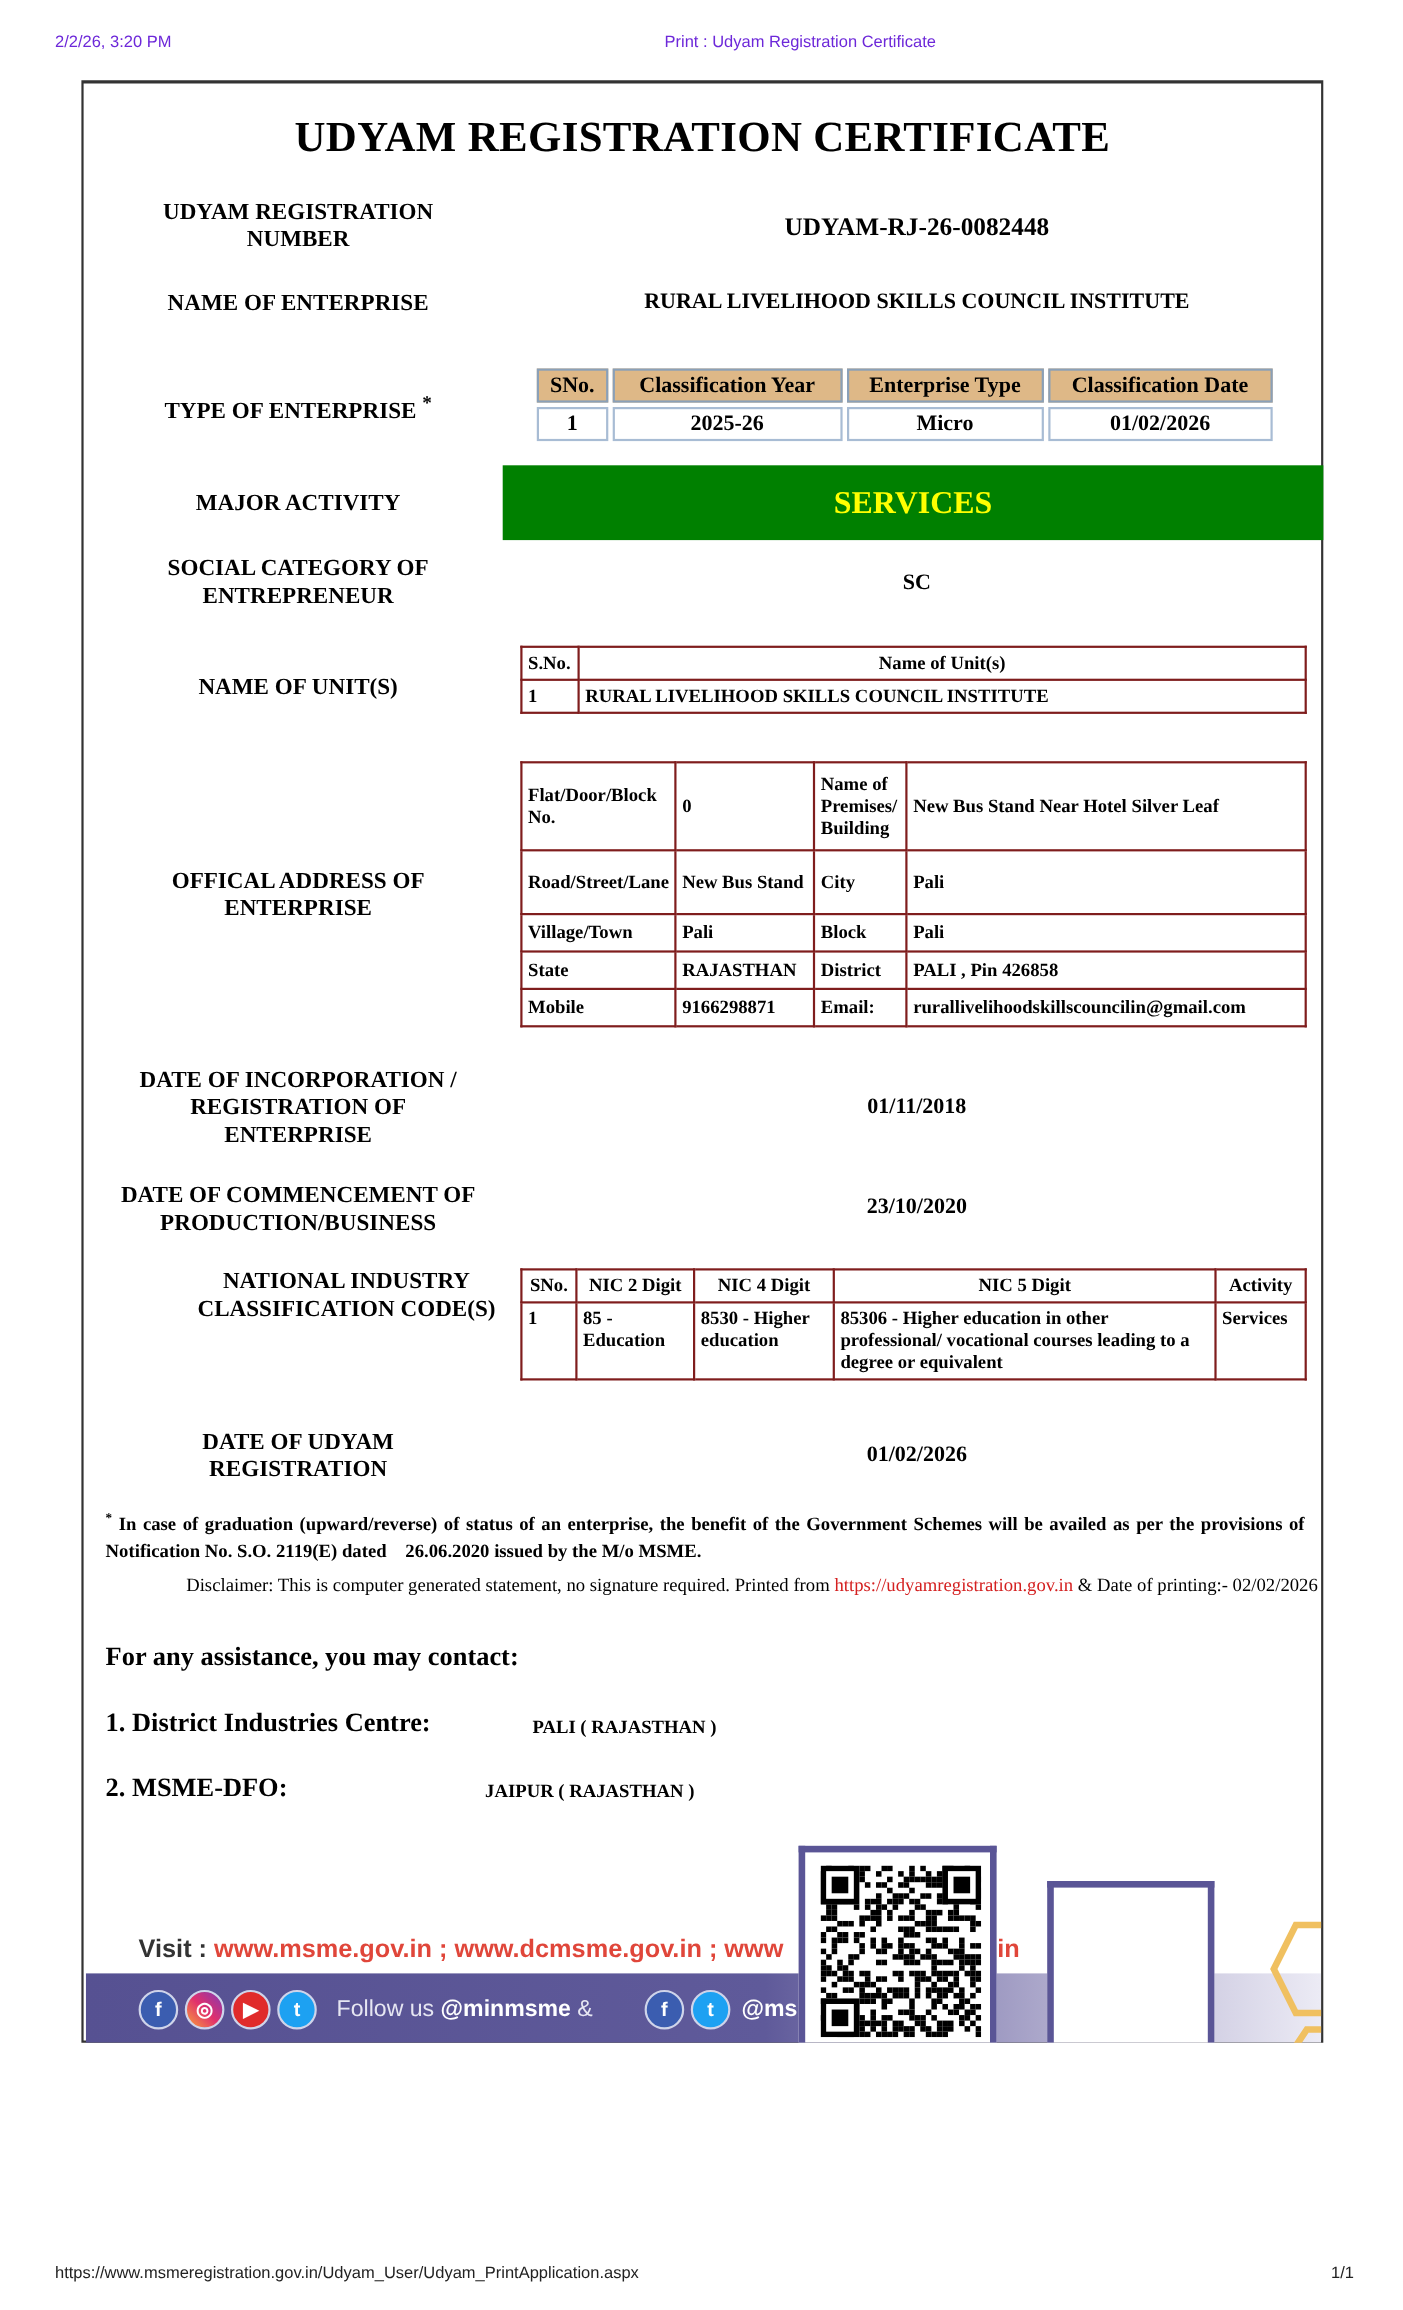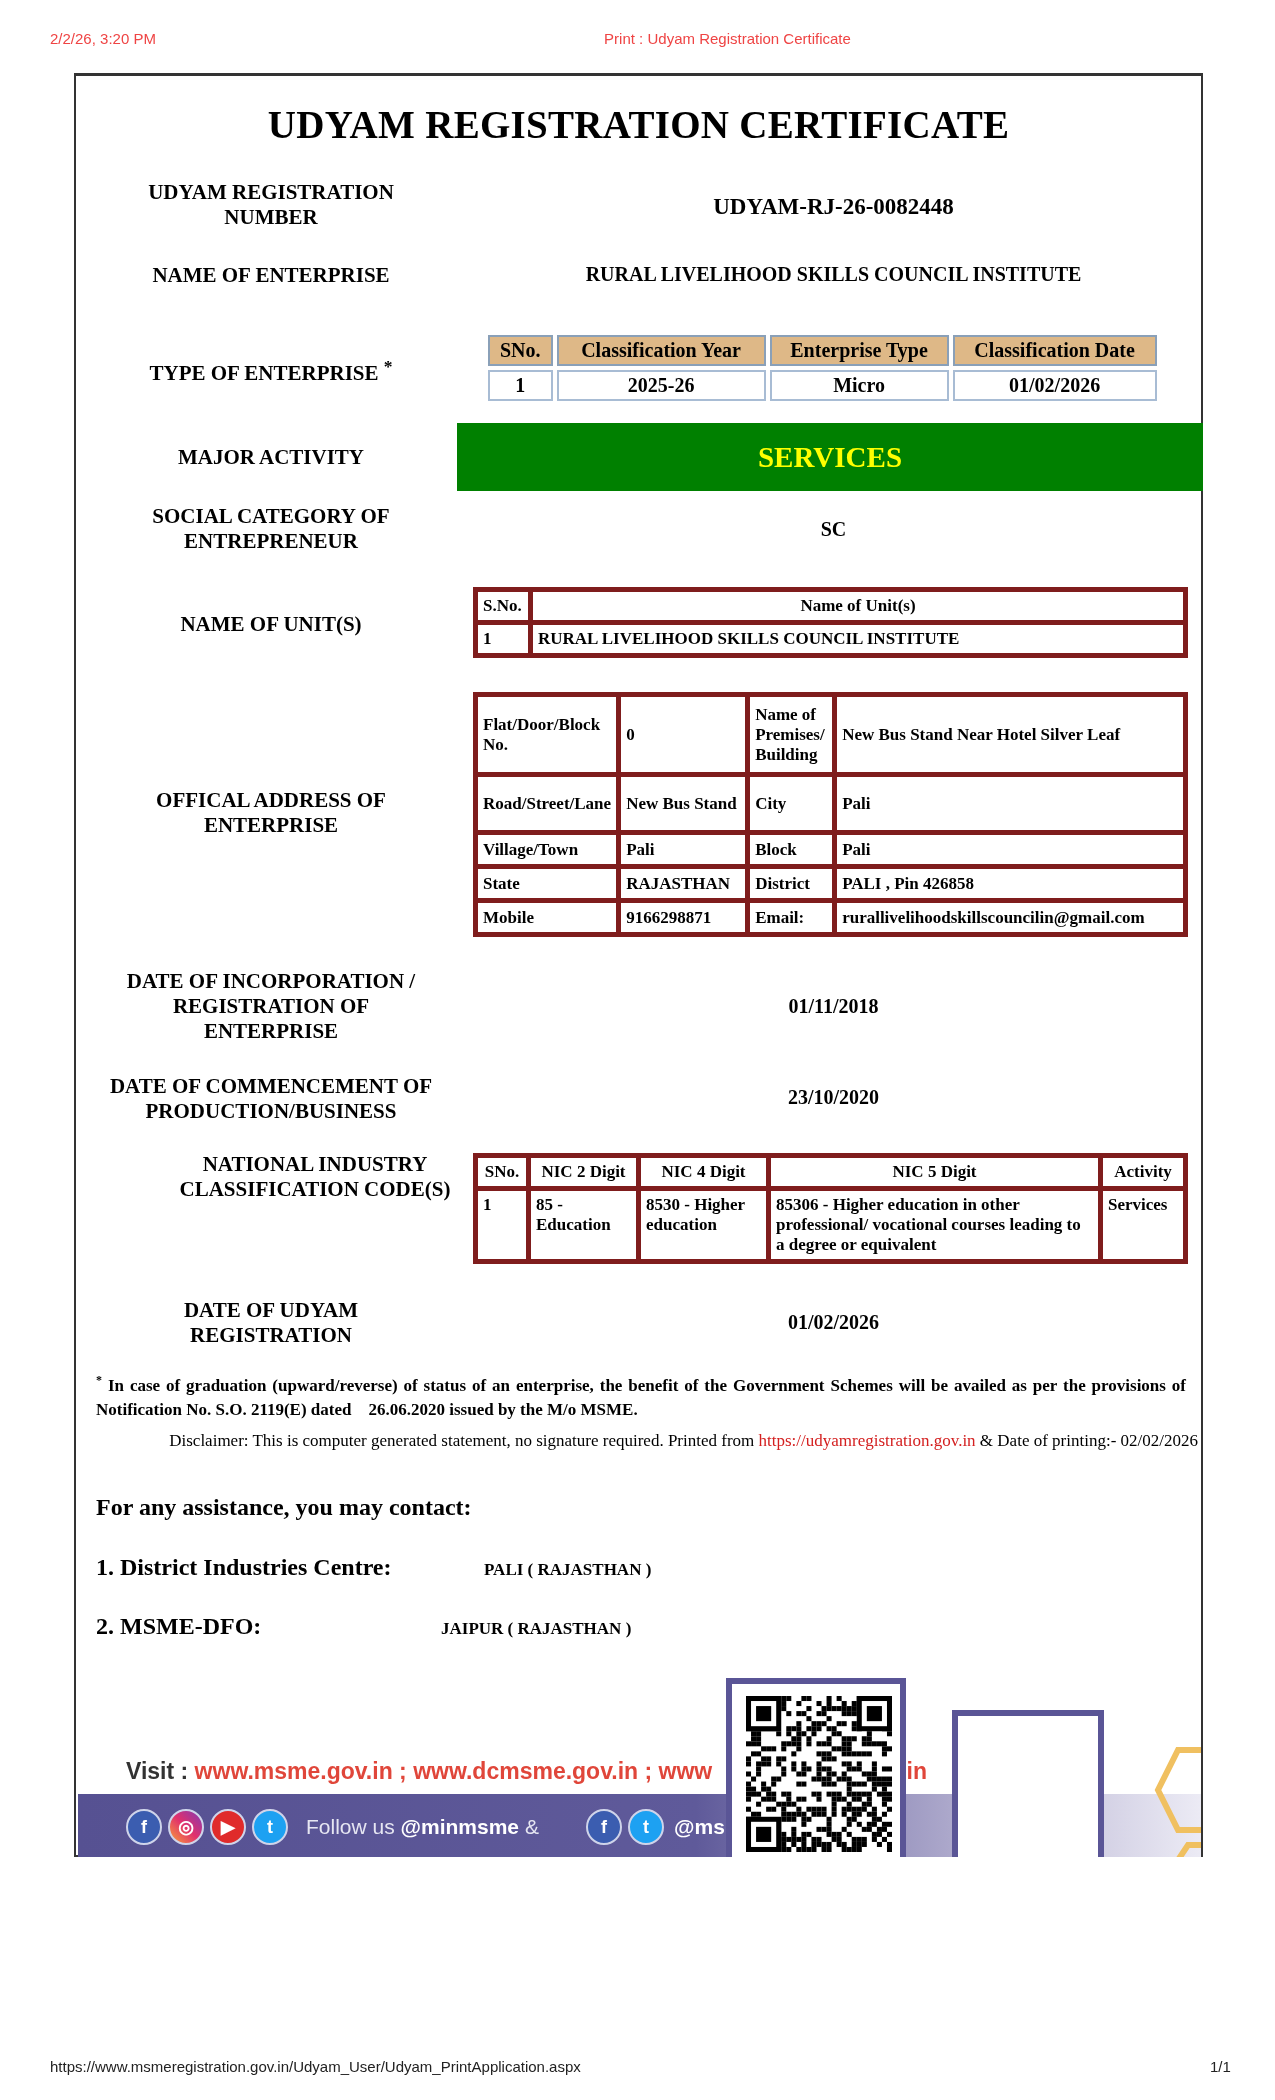--- a/index.html
+++ b/index.html
@@ -1,30 +1,30 @@
 <!DOCTYPE html>
 <html><head>
 <meta charset="utf-8">
 <style>
   html, body { margin:0; padding:0; background:#fff; }
   body { width:1275px; height:2100px; position:relative; font-family:"Liberation Serif", serif; color:#000; overflow:hidden; }
-  .hdr { position:absolute; top:30px; font-family:"Liberation Sans", sans-serif; font-size:15px; color:#ef4444; }
+  .hdr { position:absolute; top:30px; font-family:"Liberation Sans", sans-serif; font-size:15px; color:#6d28d9; }
   .ftr { position:absolute; top:2058px; font-family:"Liberation Sans", sans-serif; font-size:15px; color:#222; }
   .cert { position:absolute; left:74px; top:73px; width:1129px; height:1784px; border:2px solid #333; border-top-width:3px; box-sizing:border-box; }
   .title { position:absolute; left:0; right:0; top:26px; text-align:center; font-size:39px; font-weight:bold; letter-spacing:0.3px; }
   .lbl { position:absolute; left:0; width:390px; text-align:center; font-weight:bold; font-size:21px; line-height:25px; }
   .val { position:absolute; left:390px; width:735px; text-align:center; font-weight:bold; font-size:20px; }
   .big { font-size:23px; }
   table { border-collapse:separate; }
   .ttype { position:absolute; left:408px; top:255px; border-spacing:4px; font-size:20px; font-weight:bold; }
   .ttype th { background:#deb887; border:2px solid #8aa0b8; padding:2px 10px; font-weight:bold; }
   .ttype td { border:2px solid #a8bcd4; text-align:center; padding:2px 6px; background:#fff; }
   .services { position:absolute; left:381px; top:347px; width:746px; height:68px; background:#008000; color:#ffff00; font-weight:bold; font-size:29px; text-align:center; line-height:68px; }
   .grid { position:absolute; border-collapse:collapse; font-size:17px; font-weight:bold; }
-  .grid th, .grid td { border:5px solid #7f1d1d; padding:4px 5px; vertical-align:middle; text-align:left; }
+  .grid th, .grid td { border:2px solid #7f1d1d; padding:4px 5px; vertical-align:middle; text-align:left; }
   .grid th { text-align:center; }
   .note { position:absolute; left:20px; width:1090px; top:1292px; font-size:17px; font-weight:bold; line-height:24px; text-align:justify; }
   .note sup { font-size:12px; }
   .disc { position:absolute; left:32px; width:1090px; top:1353px; font-size:17px; line-height:24px; text-align:right; }
   .disc a { color:#d42020; text-decoration:none; }
   .assist { position:absolute; left:20px; top:1418px; font-size:24px; font-weight:bold; }
   .crow { position:absolute; left:20px; font-size:24px; font-weight:bold; }
   .cval { position:absolute; left:365px; font-size:17px; font-weight:bold; }
   .banner { position:absolute; left:2px; top:1598px; width:1123px; height:183px; overflow:hidden; }
   .visit { position:absolute; left:48px; top:84px; font-family:"Liberation Sans", sans-serif; font-size:23px; font-weight:bold; color:#333; }

